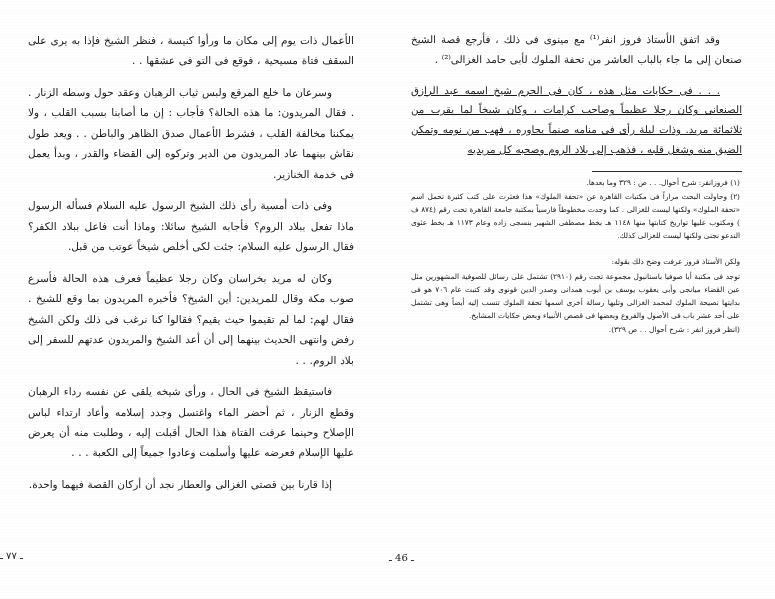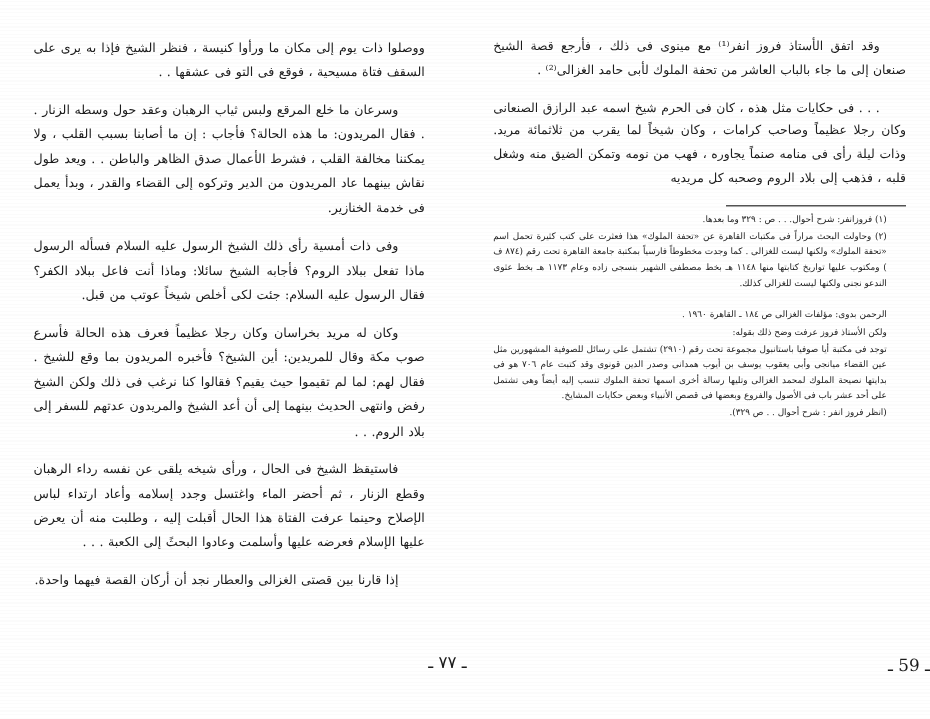--- a/index.html
+++ b/index.html
@@ -22,21 +22,21 @@
     position: absolute;
     top: 0;
     height: 599px;
     box-sizing: border-box;
     direction: rtl;
     text-align: justify;
   }
   .page-right {      
     left: 389px;
     width: 386px;
-    padding: 30px 20px 18px 22px;
+    padding: 30px 33px 18px 22px;
   }
   .page-left {       
     left: 0px;
     width: 389px;
     padding: 30px 35px 18px 28px;
   }
 
   .body-block {
     font-size: 10.3px;
     line-height: 1.92;
@@ -47,52 +47,52 @@
 
   p.para {
     margin: 0 0 11px 0;
     text-indent: 22px;
     text-align: justify;
     text-justify: inter-word;
   }
   p.para.noindent { text-indent: 0; }
   p.para.last-short { margin-bottom: 0; }
 
-  .quoted-open { text-indent: 26px; }
+  .quoted-open { text-indent: 26px; text-decoration: underline; }
 
   
   .fn-rule {
     height: 0;
     border: 0;
     border-top: 1px solid #2a2a2a;
     width: 150px;
     margin: 7px 0 4px auto;   
   }
   .footnotes {
     font-size: 7.4px;
     line-height: 1.78;
     letter-spacing: 0;
     text-align: justify;
   }
   .footnotes p {
-    margin: 0 16px 1px 0;
+    margin: 0 2px 1px 0;
     text-indent: 0;
   }
   .fn-gap { height: 12px; }
   .fn-indent { text-indent: 14px; }
   .fn-center-ish { }
 
   
   .folio {
     position: absolute;
     bottom: 36px;
     left: 0;
     right: 0;
-    text-align: right;
-    font-size: 14px;
+    text-align: left;
+    font-size: 10px;
     letter-spacing: 1.5px;
     direction: rtl;
   }
   .page-left .folio { bottom: 38px; }
   .page-right .folio { bottom: 36px; }
 
   
   #grain {
     position: absolute;
     inset: 0;
@@ -115,37 +115,36 @@
     </div>
 
     <hr class="fn-rule">
 
     <div class="footnotes">
       <p>(١) فروزانفر: شرح أحوال. . . ص : ٣٢٩ وما بعدها.</p>
       <p>(٢) وحاولت البحث مراراً فى مكتبات القاهرة عن «تحفة الملوك» هذا فعثرت على كتب كثيرة تحمل اسم «تحفة الملوك» ولكنها ليست للغزالى . كما وجدت مخطوطاً فارسياً بمكتبة جامعة القاهرة تحت رقم (٨٧٤ ف ) ومكتوب عليها تواريخ كتابتها منها ١١٤٨ هـ بخط مصطفى الشهير بنسجى زاده وعام ١١٧٣ هـ بخط عثوى الندعو نجنى ولكنها ليست للغزالى كذلك.</p>
 
       <div class="fn-gap"></div>
 
-      <p>الرحمن بدوى: مؤلفات الغزالى ص ١٨٤ ـ القاهرة ١٩٦٠ .</p>
       <p class="fn-indent">ولكن الأستاذ فروز عرفت وضح ذلك بقوله:</p>
       <p>توجد فى مكتبة أيا صوفيا باستانبول مجموعة تحت رقم (٢٩١٠) تشتمل على رسائل للصوفية المشهورين مثل عين القضاء ميانجى وأبى يعقوب يوسف بن أيوب همدانى وصدر الدين قونوى وقد كتبت عام ٧٠٦ هو فى بدايتها نصيحة الملوك لمحمد الغزالى وتليها رسالة أخرى اسمها تحفة الملوك تنسب إليه أيضاً وهى تشتمل على أحد عشر باب فى الأصول والفروع وبعضها فى قصص الأنبياء وبعض حكايات المشايخ.</p>
       <p class="fn-center-ish">(انظر فروز انفر : شرح أحوال . . ص ٣٢٩).</p>
     </div>
 
-    <div class="folio">ـ 59 ـ</div>
+    <div class="folio">ـ 46 ـ</div>
   </div>
 
   <div class="page page-left">
 
     <div class="body-block">
-      <p class="para noindent">ووصلوا ذات يوم إلى مكان ما ورأوا كنيسة ، فنظر الشيخ فإذا به يرى على السقف فتاة مسيحية ، فوقع فى التو فى عشقها . .</p>
+      <p class="para noindent">الأعمال ذات يوم إلى مكان ما ورأوا كنيسة ، فنظر الشيخ فإذا به يرى على السقف فتاة مسيحية ، فوقع فى التو فى عشقها . .</p>
       <p class="para">وسرعان ما خلع المرقع ولبس ثياب الرهبان وعقد حول وسطه الزنار . . فقال المريدون: ما هذه الحالة؟ فأجاب : إن ما أصابنا بسبب القلب ، ولا يمكننا مخالفة القلب ، فشرط الأعمال صدق الظاهر والباطن . . ويعد طول نقاش بينهما عاد المريدون من الدير وتركوه إلى القضاء والقدر ، وبدأ يعمل فى خدمة الخنازير.</p>
       <p class="para">وفى ذات أمسية رأى ذلك الشيخ الرسول عليه السلام فسأله الرسول ماذا تفعل ببلاد الروم؟ فأجابه الشيخ سائلا: وماذا أنت فاعل ببلاد الكفر؟ فقال الرسول عليه السلام: جئت لكى أخلص شيخاً عوتب من قبل.</p>
       <p class="para">وكان له مريد بخراسان وكان رجلا عظيماً فعرف هذه الحالة فأسرع صوب مكة وقال للمريدين: أين الشيخ؟ فأخبره المريدون بما وقع للشيخ . فقال لهم: لما لم تقيموا حيث يقيم؟ فقالوا كنا نرغب فى ذلك ولكن الشيخ رفض وانتهى الحديث بينهما إلى أن أعد الشيخ والمريدون عدتهم للسفر إلى بلاد الروم. . .</p>
-      <p class="para">فاستيقظ الشيخ فى الحال ، ورأى شيخه يلقى عن نفسه رداء الرهبان وقطع الزنار ، ثم أحضر الماء واغتسل وجدد إسلامه وأعاد ارتداء لباس الإصلاح وحينما عرفت الفتاة هذا الحال أقبلت إليه ، وطلبت منه أن يعرض عليها الإسلام فعرضه عليها وأسلمت وعادوا البحثً إلى الكعبة . . .</p>
+      <p class="para">فاستيقظ الشيخ فى الحال ، ورأى شيخه يلقى عن نفسه رداء الرهبان وقطع الزنار ، ثم أحضر الماء واغتسل وجدد إسلامه وأعاد ارتداء لباس الإصلاح وحينما عرفت الفتاة هذا الحال أقبلت إليه ، وطلبت منه أن يعرض عليها الإسلام فعرضه عليها وأسلمت وعادوا جميعاً إلى الكعبة . . .</p>
       <p class="para last-short">إذا قارنا بين قصتى الغزالى والعطار نجد أن أركان القصة فيهما واحدة.</p>
     </div>
 
     <div class="folio">ـ ٧٧ ـ</div>
   </div>
 
   <div id="grain"></div>
 </div>
 
 </body></html>

